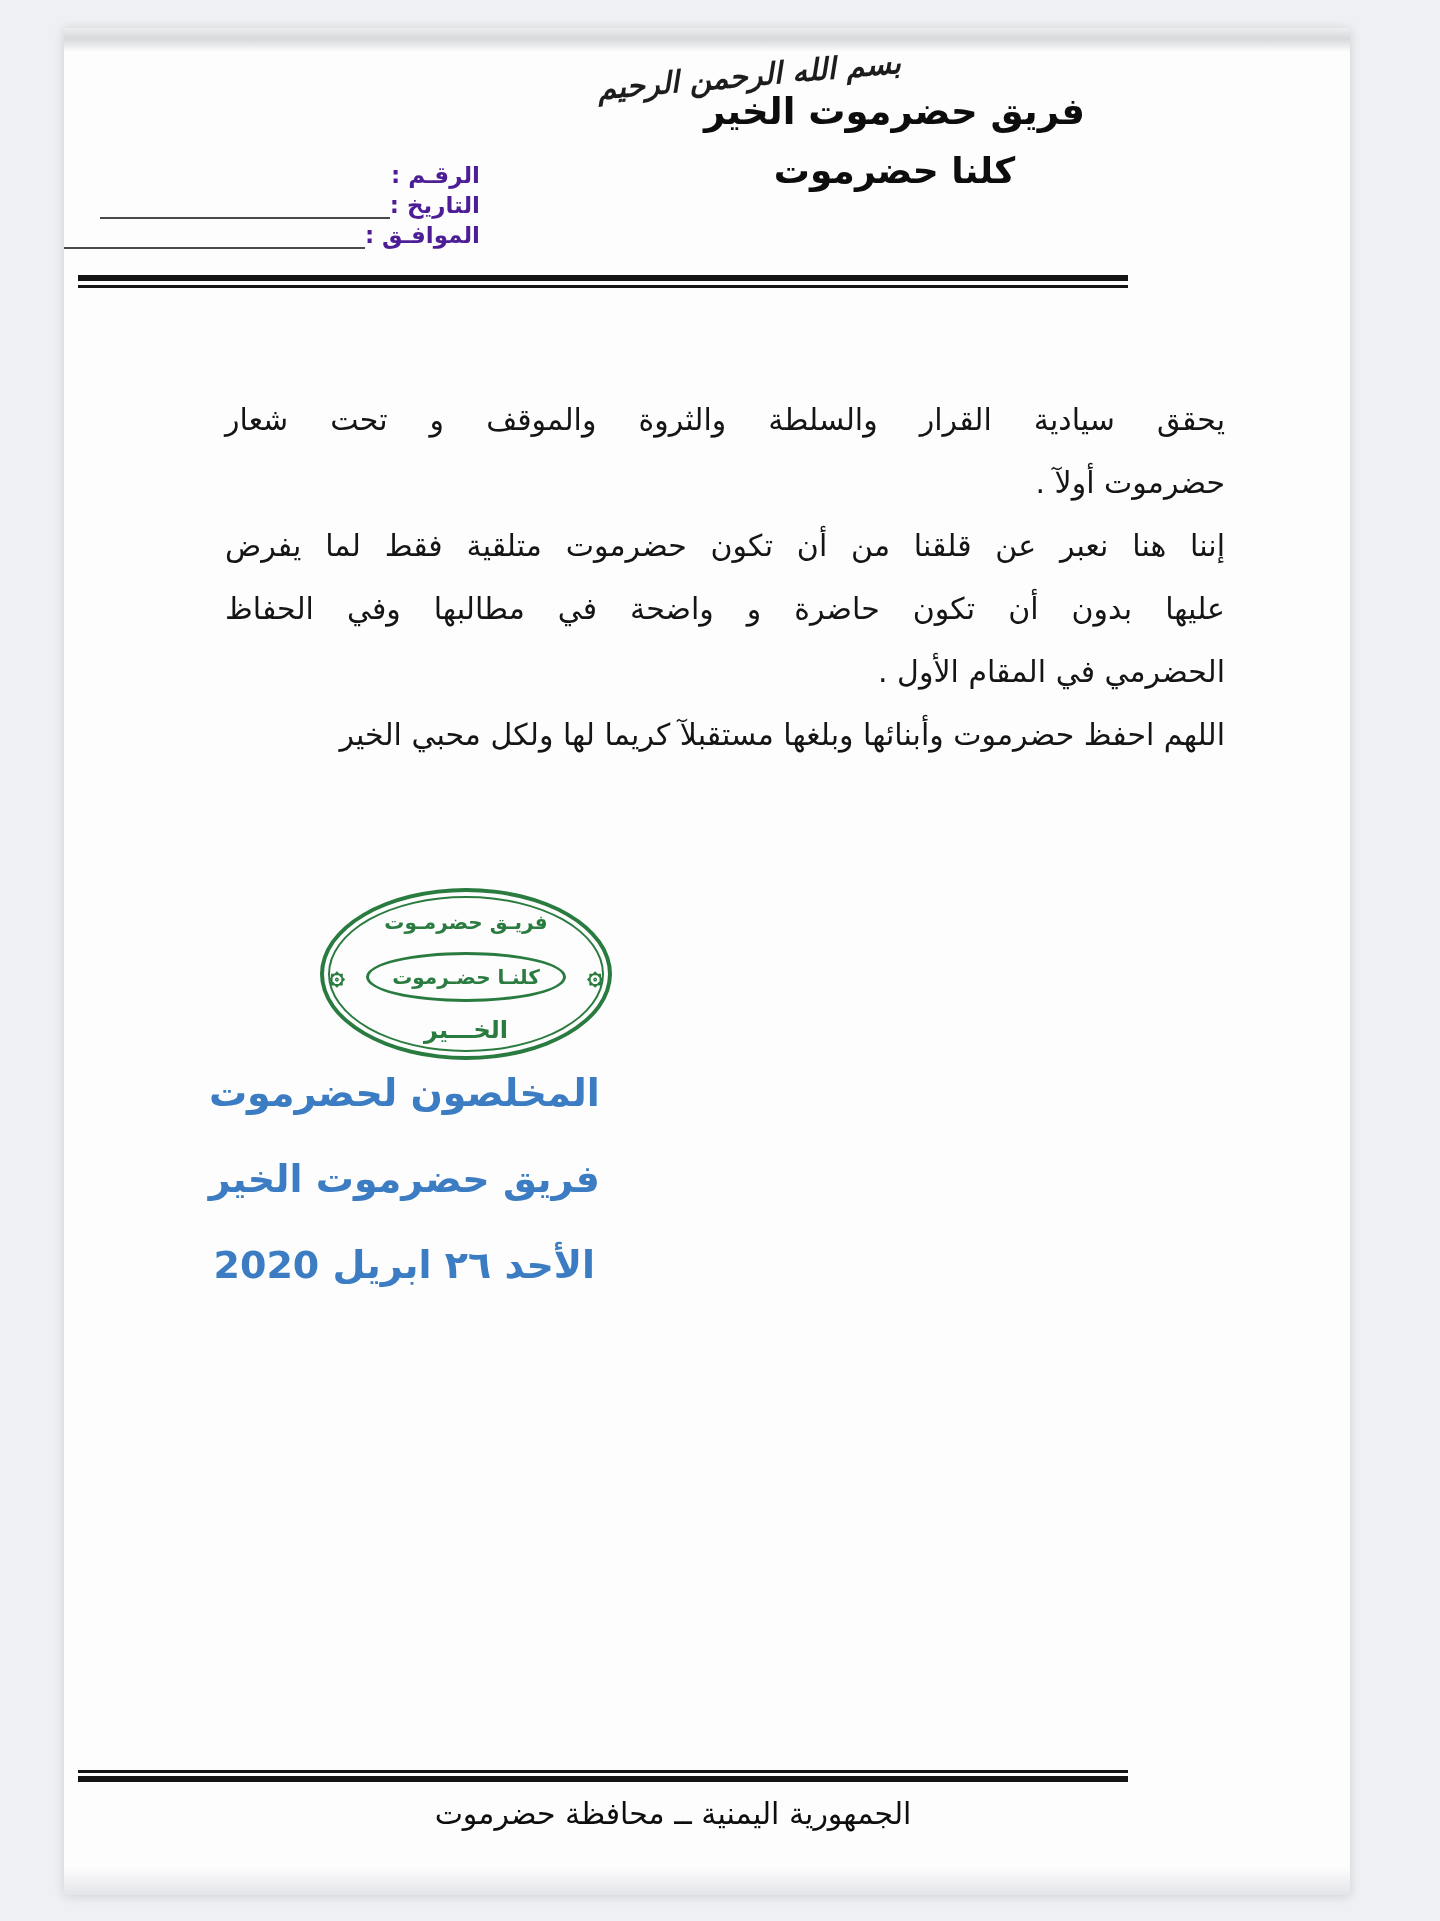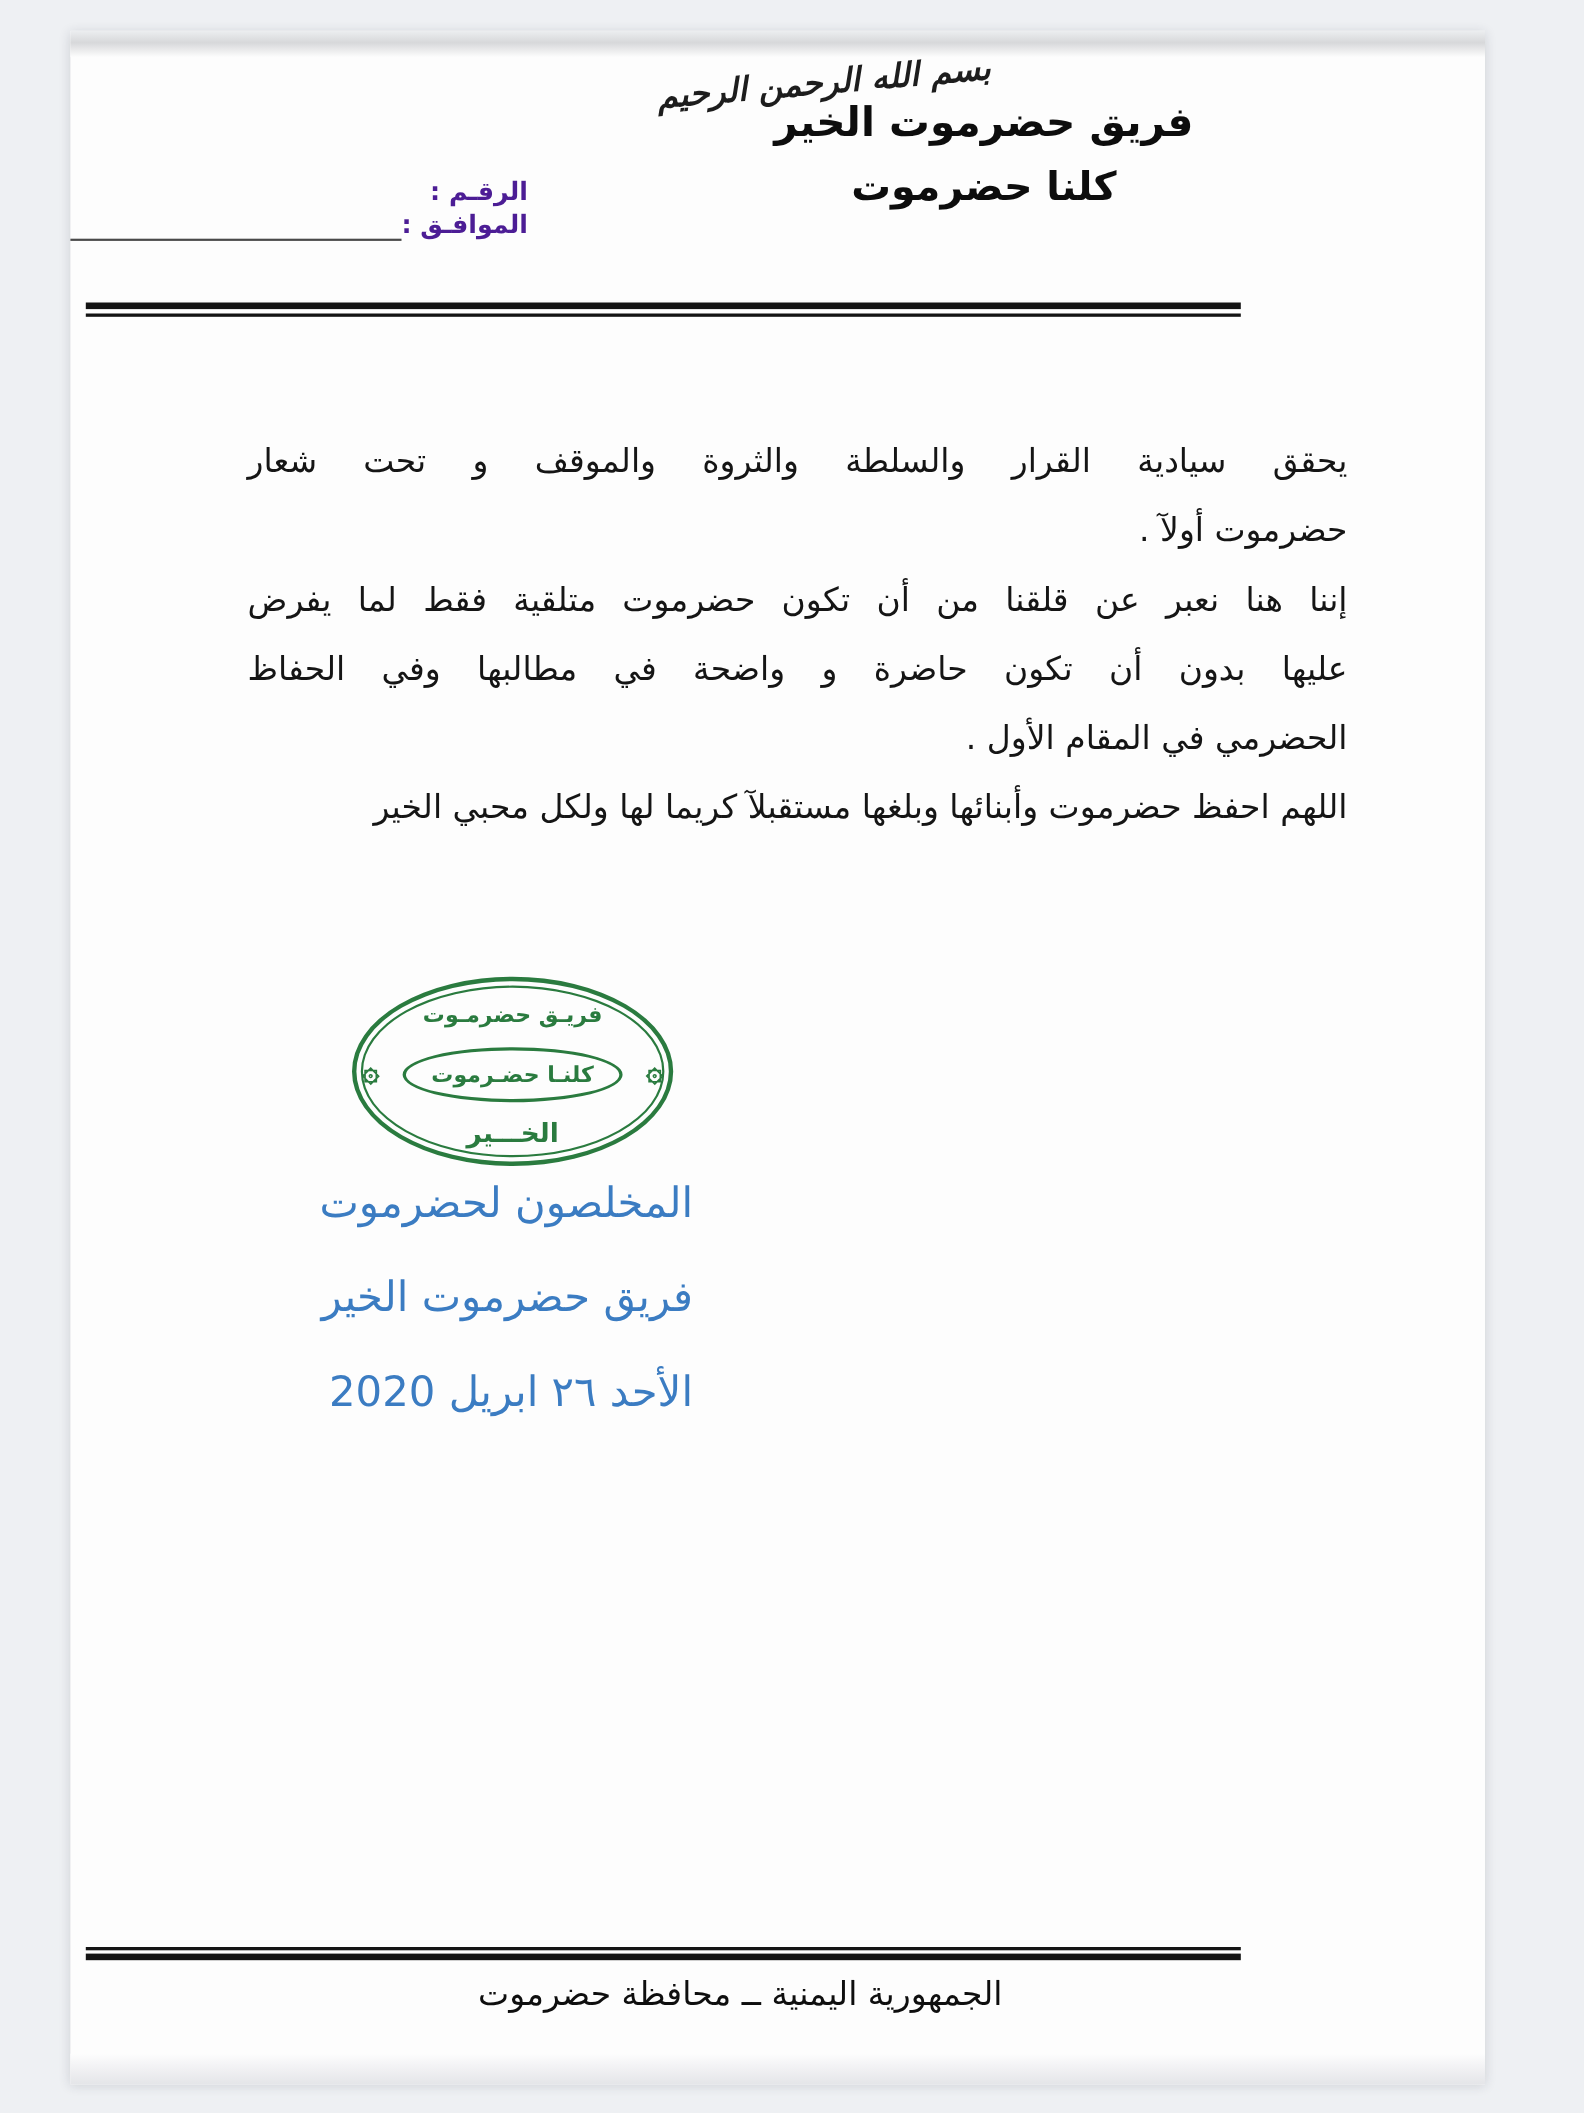--- a/index.html
+++ b/index.html
@@ -89,23 +89,23 @@
     font-size:24px; font-weight:bold; direction:rtl; white-space:nowrap;
   }
   .rosette{
     position:absolute; top:50%; transform:translateY(-50%);
     font-size:27px; line-height:27px; font-weight:bold;
   }
   .rosette.left{ left:9px; }
   .rosette.right{ right:9px; }
   
   .signature{
-    position:absolute; top:1040px; right:720px;
-    direction:rtl; text-align:right;
-    color:var(--blue); font-weight:normal; font-size:38px;
+    position:absolute; top:1040px; right:750px;
+    direction:rtl; text-align:center;
+    color:var(--blue); font-weight:bold; font-size:38px;
   }
   .sig-line{ line-height:50px; margin-bottom:36px; white-space:nowrap; }
   
   .footer-rule{
     position:absolute; top:1742px; left:14px; width:1050px; height:12px;
     border-top:3px solid var(--rule);
     border-bottom:6px solid var(--rule);
   }
   .footer-text{
     position:absolute; top:1768px; left:84px; width:1050px;
@@ -121,20 +121,24 @@
   <div class="bismillah">بسم الله الرحمن الرحيم</div>
 
   <div class="org-block">
     <div class="org-line1">فريق حضرموت الخير</div>
     <div class="org-line2">كلنا حضرموت</div>
   </div>
 
   <div class="meta-block">
     <div class="meta-row">
       <span class="meta-label">الرقـم :</span>
+    </div>
+    <div class="meta-row">
+      <span class="meta-label">التاريخ :</span>
+      <span class="blank-line blank-date"></span>
     </div>
     <div class="meta-row">
       <span class="meta-label">الموافـق :</span>
       <span class="blank-line blank-corr"></span>
     </div>
   </div>
 
   <div class="header-rule"></div>
 
   <div class="letter-body">

